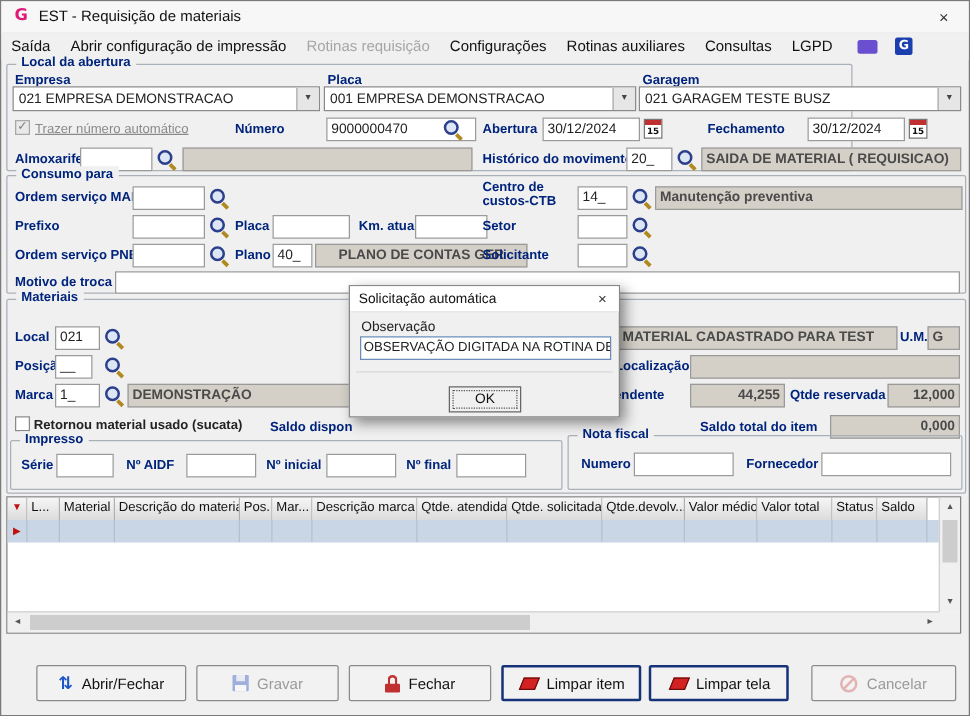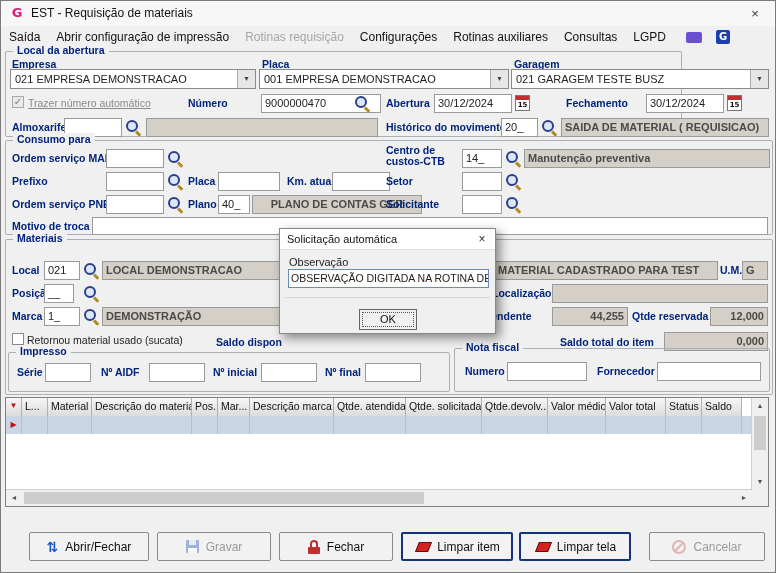--- a/index.html
+++ b/index.html
@@ -21,21 +21,21 @@
   .ic-chat::after{content:"";position:absolute;left:3px;bottom:-4px;border:4px solid transparent;border-top-color:#6a4fd0;border-left-width:2px;border-right-width:2px;}
   .ic-g{width:14px;height:14px;background:#1b3fae;color:#fff;font:bold 10px/14px "DejaVu Sans",sans-serif;
         text-align:center;border-radius:2px;margin-left:14px;}
 
   
   .gb{position:absolute;border:1px solid #aab0b8;border-radius:2px;box-sizing:border-box;}
   .gb>.cap{position:absolute;top:-8px;left:7px;background:#f0f0f0;padding:0 4px;
            font:bold 10.5px "Liberation Sans",sans-serif;color:#00247c;white-space:nowrap;}
 
   .lbl{position:absolute;font:bold 10.5px "Liberation Sans",sans-serif;color:#00247c;white-space:nowrap;}
-  .lbl.plain{font-weight:normal;color:#222;}
+  .lbl.plain{font-weight:bold;color:#222;}
   .lbl.gray{font-weight:normal;color:#8a8a8a;text-decoration:underline;}
 
   .fld{position:absolute;box-sizing:border-box;height:19px;background:#fff;border:1px solid #9a9a9a;
        font:11px "Liberation Sans",sans-serif;line-height:17px;padding:0 3px;overflow:hidden;white-space:nowrap;color:#222;}
   .ro{background:#d4d0c8;font-weight:bold;color:#4a4a4a;}
   .right{text-align:right;}
 
   .combo{position:absolute;box-sizing:border-box;height:20px;background:#fff;border:1px solid #8a8a8a;
          font:11px "Liberation Sans",sans-serif;line-height:18px;padding:0 20px 0 4px;overflow:hidden;white-space:nowrap;color:#222;}
   .combo .cbtn{position:absolute;right:0;top:0;bottom:0;width:17px;background:#e6e6e6;border-left:1px solid #ababab;
@@ -213,21 +213,20 @@
     <span class="lbl" style="left:6px;top:79px;">Motivo de troca</span>
     <div class="fld" style="left:86px;top:76px;width:676px;height:18px;"></div>
   </div>
 
   <div class="gb" style="left:4px;top:238px;width:768px;height:156px;">
     <span class="cap">Materiais</span>
 
     <span class="lbl" style="left:6px;top:24px;">Local</span>
     <div class="fld" style="left:38px;top:21px;width:36px;">021</div>
     <span class="mag" style="left:77px;top:22px;"></span>
-    <div class="fld ro" style="left:96px;top:21px;width:186px;">LOCAL DEMONSTRACAO</div>
     <div class="fld ro" style="left:488px;top:21px;width:224px;">MATERIAL CADASTRADO PARA TEST</div>
     <span class="lbl" style="left:714px;top:24px;">U.M.</span>
     <div class="fld ro" style="left:736px;top:21px;width:26px;">G</div>
 
     <span class="lbl" style="left:6px;top:47px;">Posição</span>
     <div class="fld" style="left:38px;top:44px;width:30px;">__</div>
     <span class="mag" style="left:77px;top:45px;"></span>
     <span class="lbl" style="left:486px;top:47px;">Localização</span>
     <div class="fld ro" style="left:546px;top:44px;width:216px;"></div>
 

